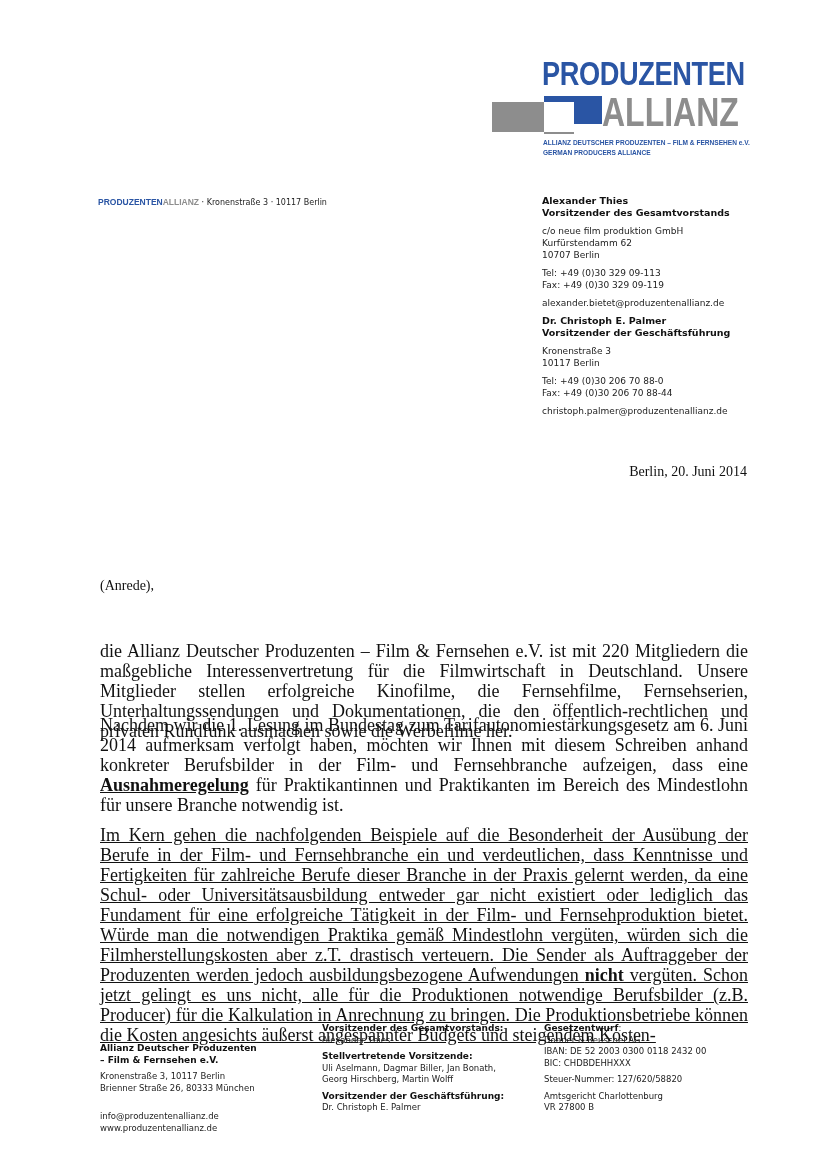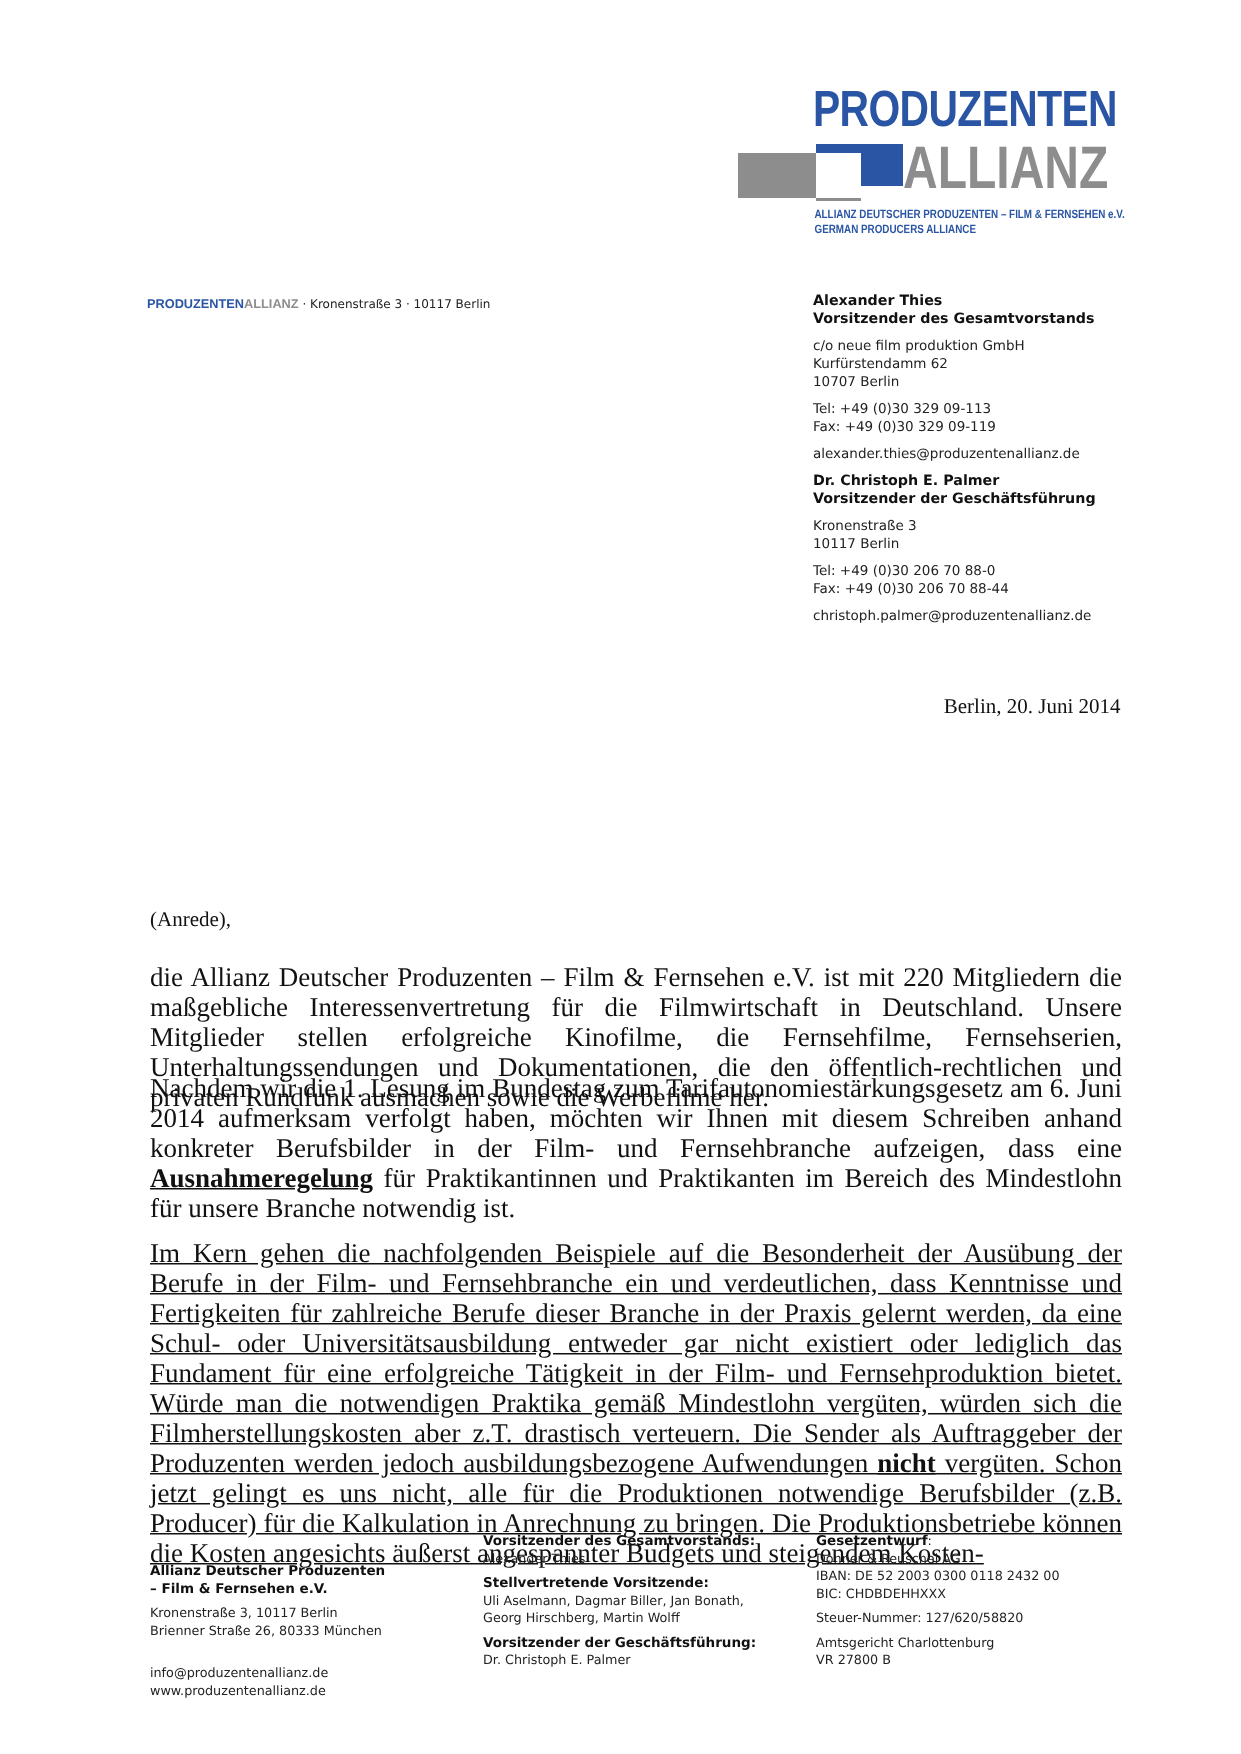--- a/index.html
+++ b/index.html
@@ -25,21 +25,21 @@
 
     
     .contact { left: 542px; top: 195px; width: 230px; font-family: "DejaVu Sans", sans-serif; font-size: 9px; line-height: 12px; color: #222; }
     .contact .bold { font-weight: bold; font-size: 9.5px; color: #111; }
     .contact .gap { height: 6px; }
     .contact div { white-space: nowrap; }
 
     
     .date { right: 80px; top: 464px; font-size: 14px; }
     .subject { left: 100px; top: 498px; width: 648px; font-size: 14px; line-height: 20px; font-weight: bold; text-align: justify; }
-    .salutation { left: 100px; top: 606px; font-size: 14px; }
+    .salutation { left: 100px; top: 578px; font-size: 14px; }
     .para { left: 100px; width: 648px; font-size: 18px; line-height: 20px; text-align: justify; }
     .p1 { top: 641px; }
     .p2 { top: 715px; }
     .p3 { top: 825px; text-decoration: underline; }
     .ul-bold { font-weight: bold; text-decoration: underline; }
 
     
     .footer { top: 1023px; font-family: "DejaVu Sans", sans-serif; font-size: 8.5px; line-height: 11.5px; color: #222; }
     .footer .bold { font-weight: bold; font-size: 9px; color: #111; }
     .footer div { white-space: nowrap; }
@@ -73,21 +73,21 @@
     <div class="bold">Alexander Thies</div>
     <div class="bold">Vorsitzender des Gesamtvorstands</div>
     <div class="gap"></div>
     <div>c/o neue film produktion GmbH</div>
     <div>Kurfürstendamm 62</div>
     <div>10707 Berlin</div>
     <div class="gap"></div>
     <div>Tel: +49 (0)30 329 09-113</div>
     <div>Fax: +49 (0)30 329 09-119</div>
     <div class="gap"></div>
-    <div>alexander.thies@produzentenallianz.de</div>
+    <div>alexander.bietet@produzentenallianz.de</div>
   </div>
   <div class="gap"></div>
   <div>
     <div class="bold">Dr. Christoph E. Palmer</div>
     <div class="bold">Vorsitzender der Geschäftsführung</div>
     <div class="gap"></div>
     <div>Kronenstraße 3</div>
     <div>10117 Berlin</div>
     <div class="gap"></div>
     <div>Tel: +49 (0)30 206 70 88-0</div>

